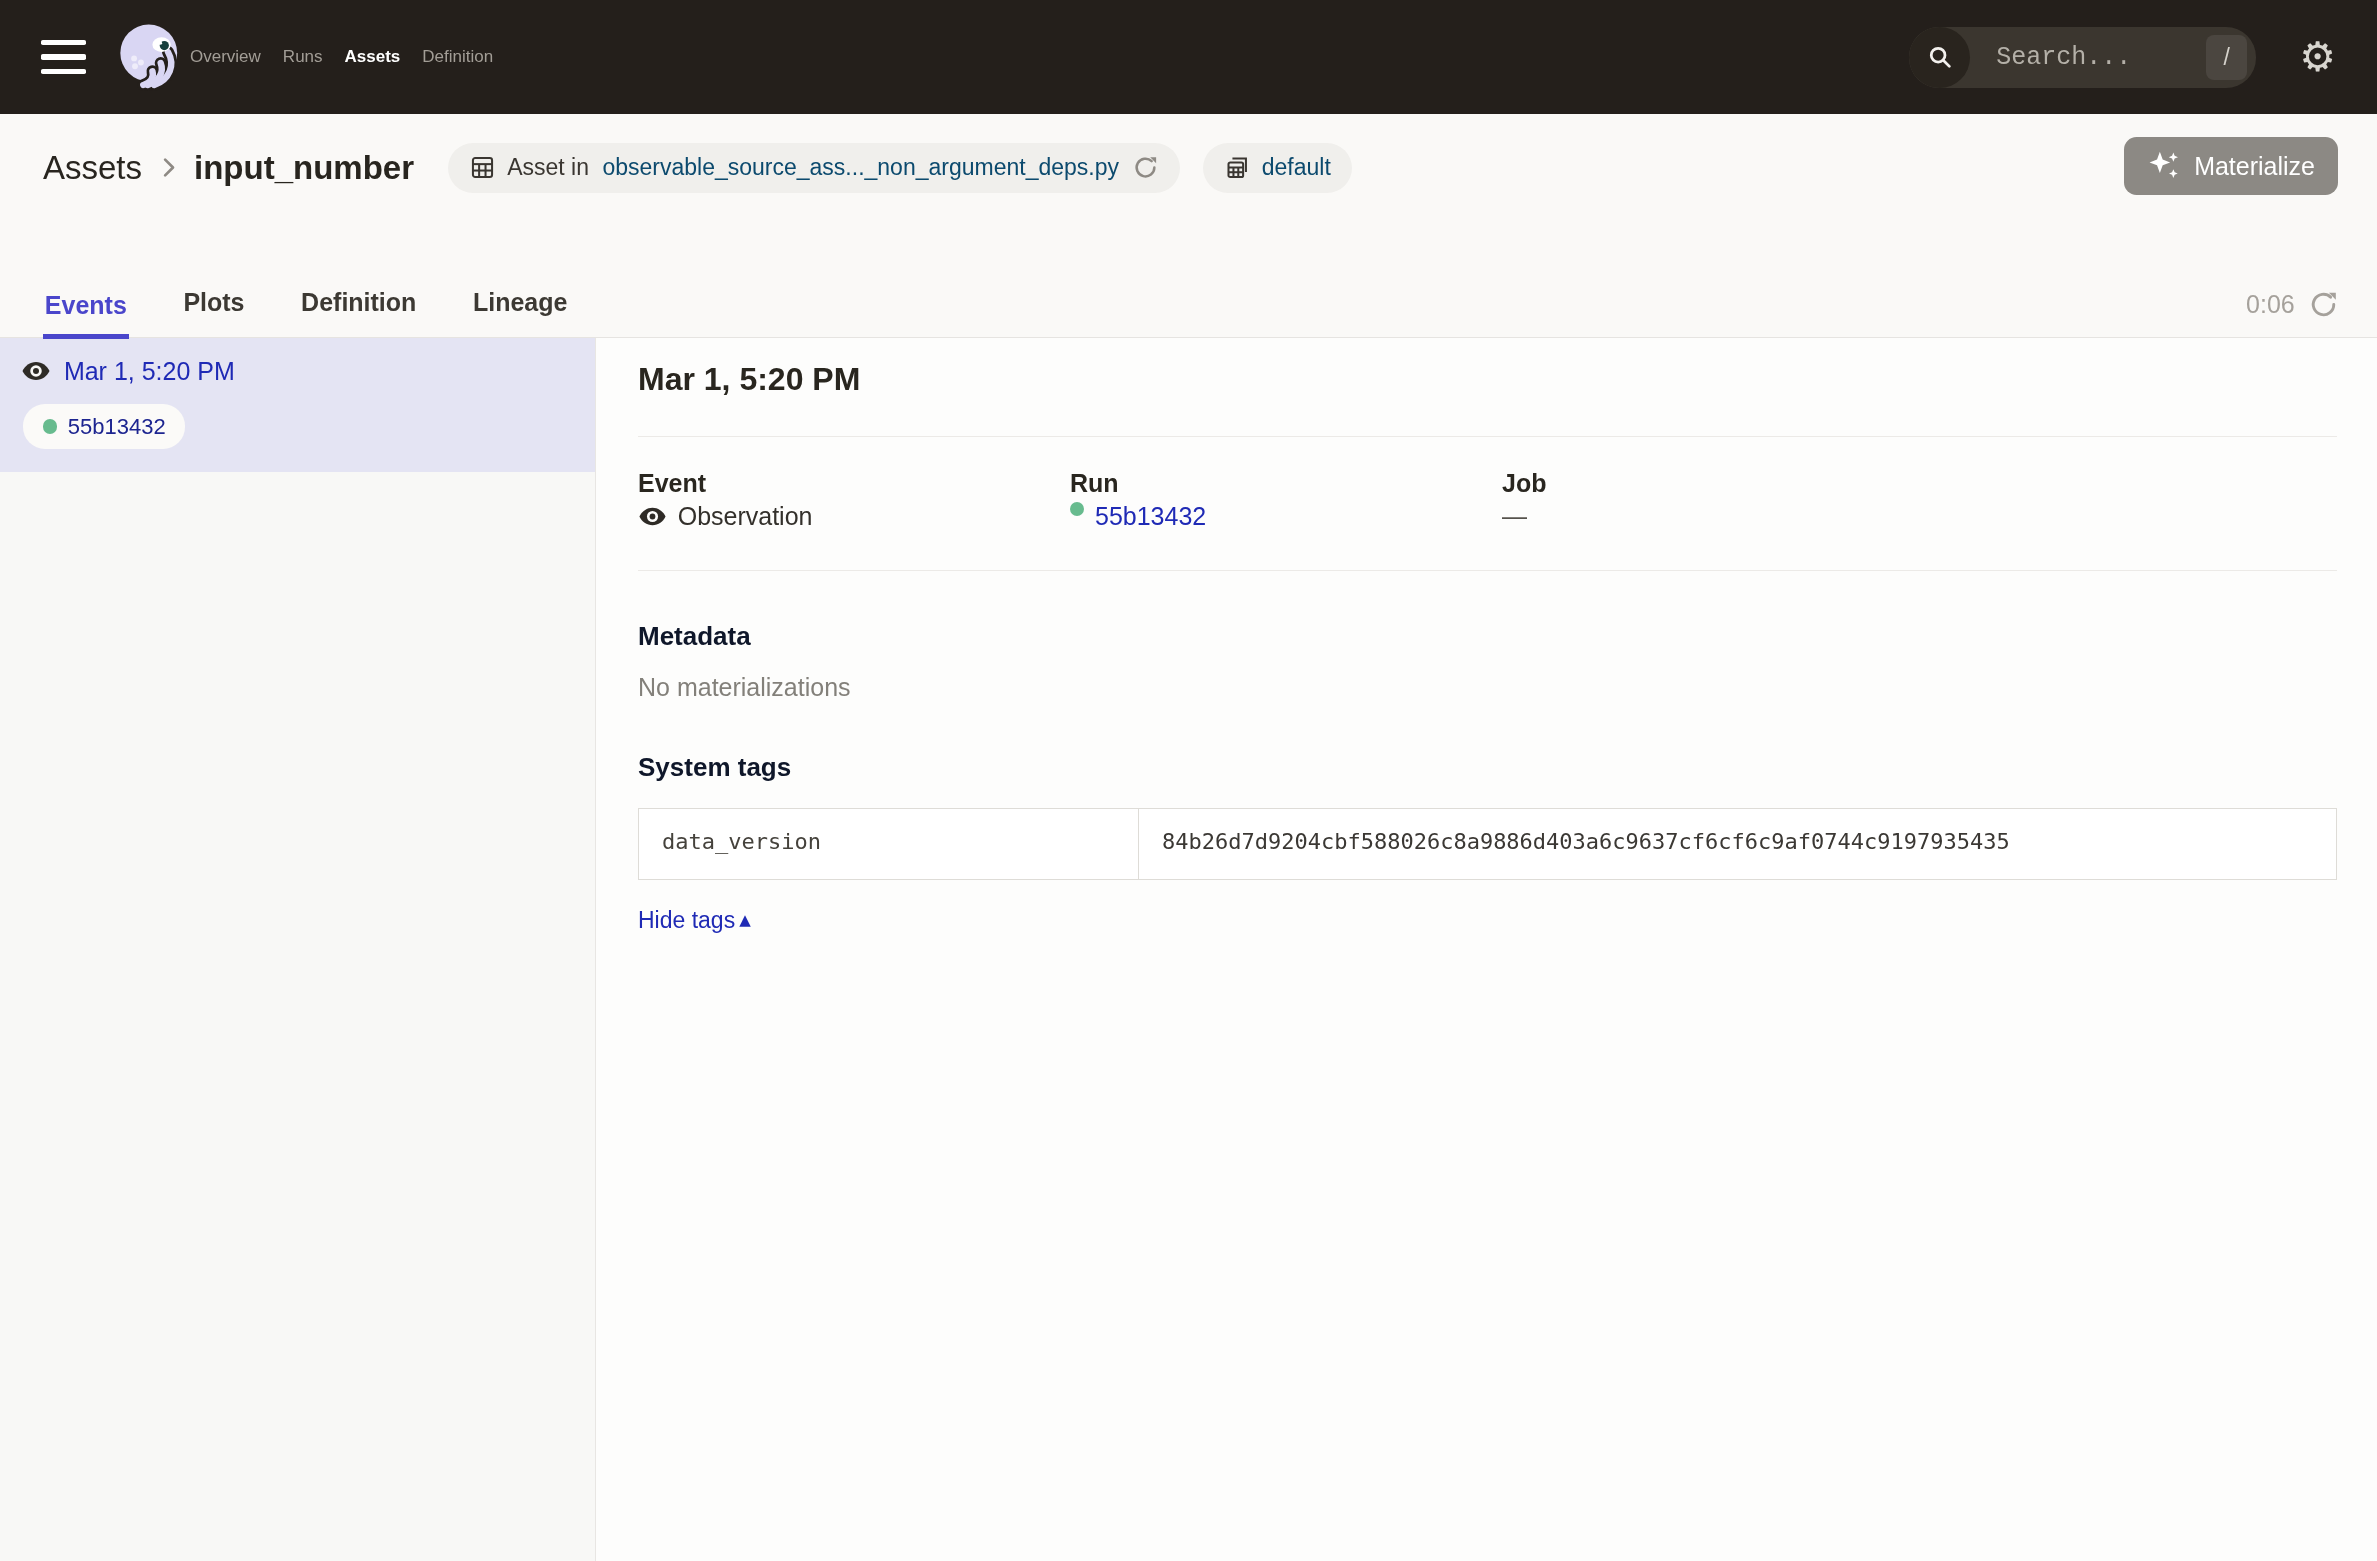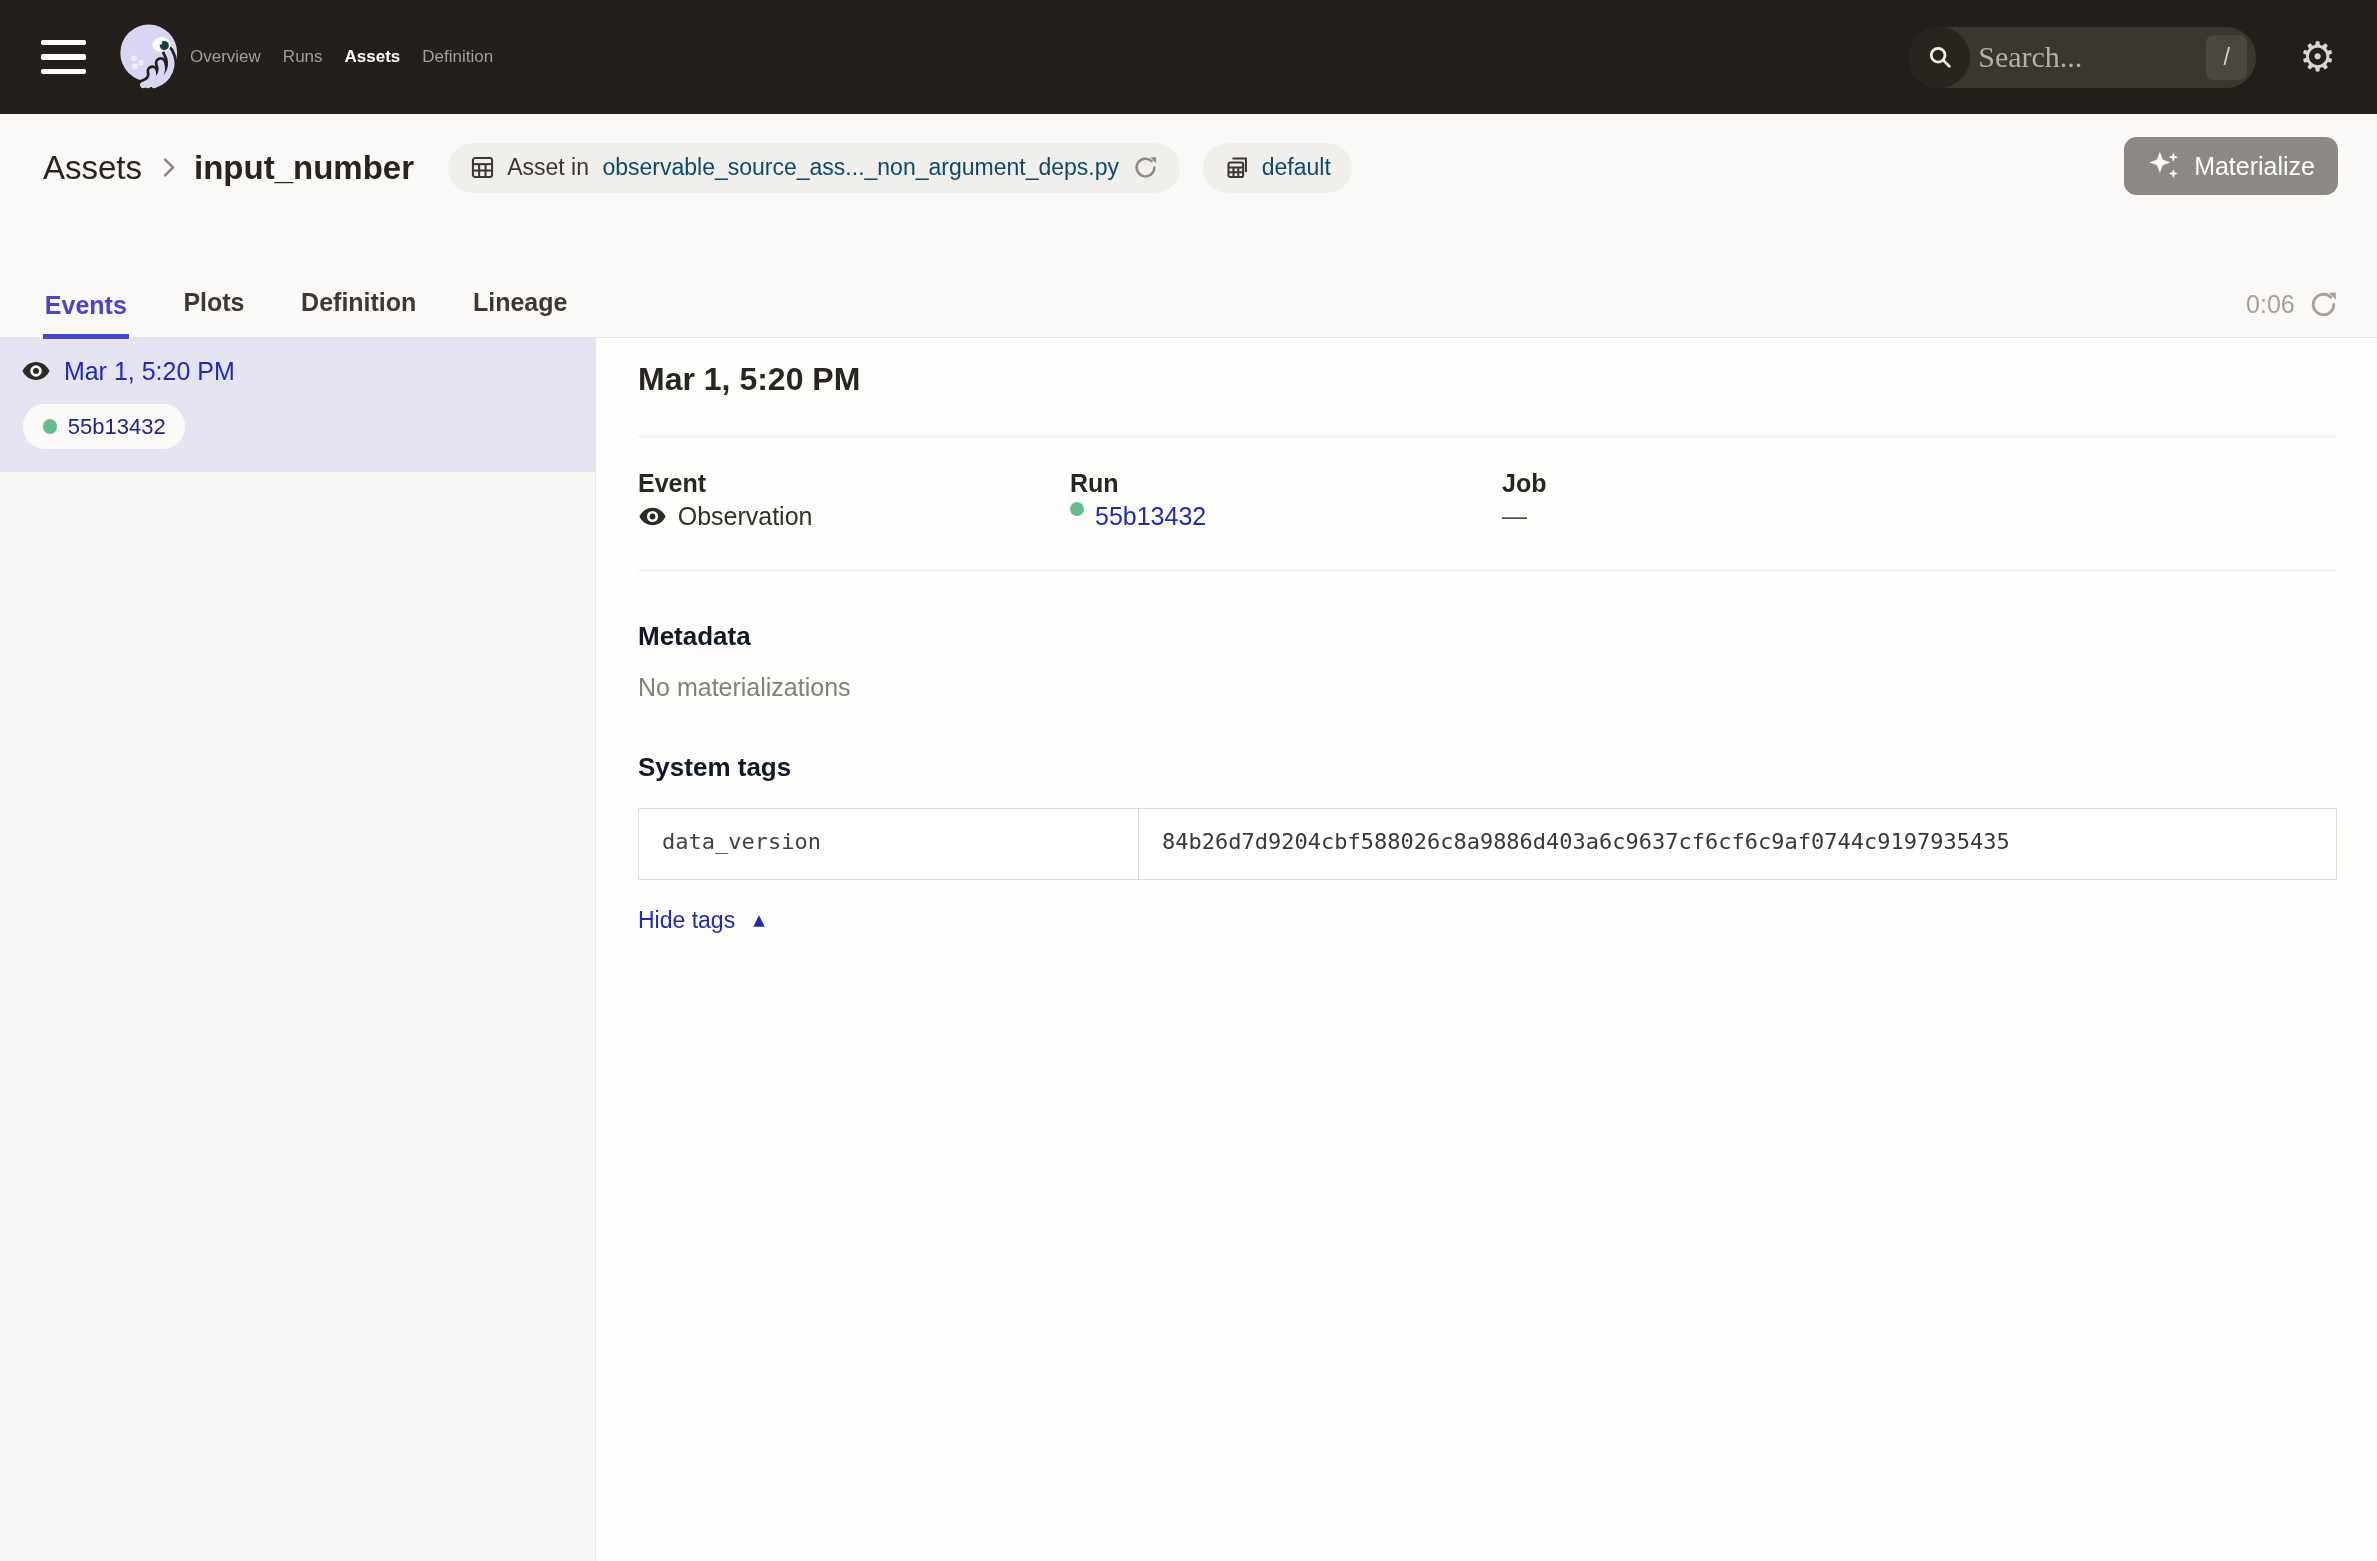--- a/index.html
+++ b/index.html
@@ -28,22 +28,22 @@
     margin-left:auto; width:347px; height:61px; border-radius:30px;
     background:#3b362f; display:flex; align-items:center; overflow:hidden;
   }
   .search-icon-circle {
     width:61px; height:61px; border-radius:50%; background:#29241e; flex:none;
     display:flex; align-items:center; justify-content:center;
   }
   .search-icon-circle svg { width:30px; height:30px; }
   .search-input {
     background:transparent; border:none; outline:none;
-    color:#d6d3cc; font-size:30px; font-family:Liberation Serif, serif;
-    width:188px; margin-left:8px; flex:1;
+    color:#d6d3cc; font-size:25px; font-family:Liberation Mono, monospace;
+    width:188px; margin-left:26px; flex:1;
   }
   .search-input::placeholder { color:#b4b0a8; }
   .slash-key {
     width:41px; height:45px; border-radius:8px; background:#4b4640;
     color:#d5d2cb; font-size:23px; display:flex; align-items:center; justify-content:center;
     margin-right:9px; flex:none;
   }
   .gear {
     margin-left:43px; font-family:"DejaVu Sans", sans-serif;
     font-size:41px; color:#d8d5cf; cursor:pointer; line-height:1;
@@ -135,21 +135,21 @@
 
   .tags-table {
     margin-top:25px; width:100%; border-collapse:collapse; background:#ffffff;
     font-family:"DejaVu Sans Mono", monospace; font-size:22px;
   }
   .tags-table td { border:1.8px solid #dedcd7; padding:19.6px 23px 25px; vertical-align:middle; }
   .tags-table td.key-cell { width:500px; color:#45423c; }
   .tags-table td.value-cell { color:#3b3834; }
 
   .hide-tags {
-    margin-top:27px; display:inline-flex; align-items:center; gap:18px;
+    margin-top:27px; display:inline-flex; align-items:center; gap:4px;
     font-size:23px; color:#1f2ab5; cursor:pointer;
   }
   .hide-tags .caret { font-family:"DejaVu Sans", sans-serif; font-size:15px; line-height:1; }
 </style>
 </head>
 <body>
 
 <div class="topnav">
   <div class="hamburger">
     <div class="bar"></div>

